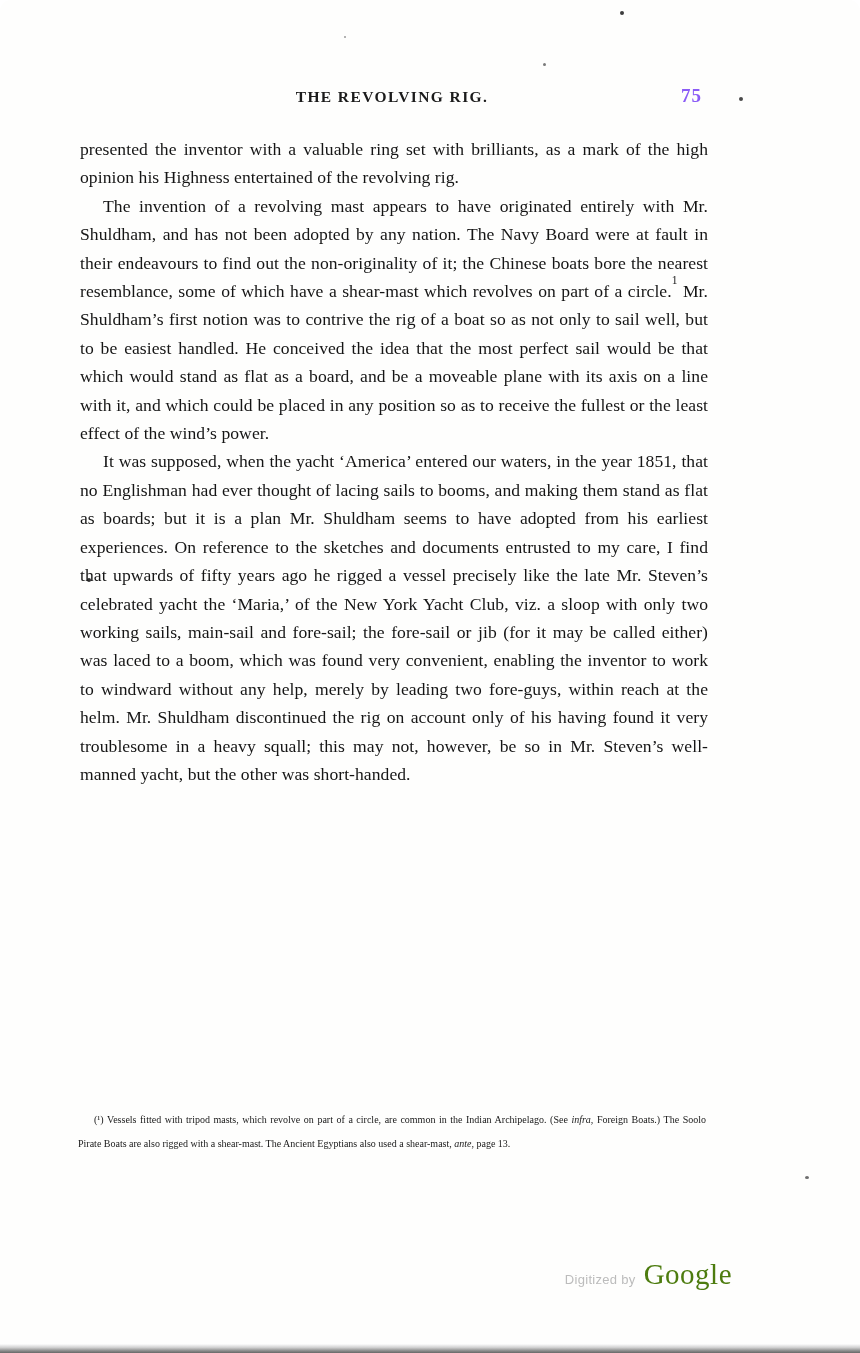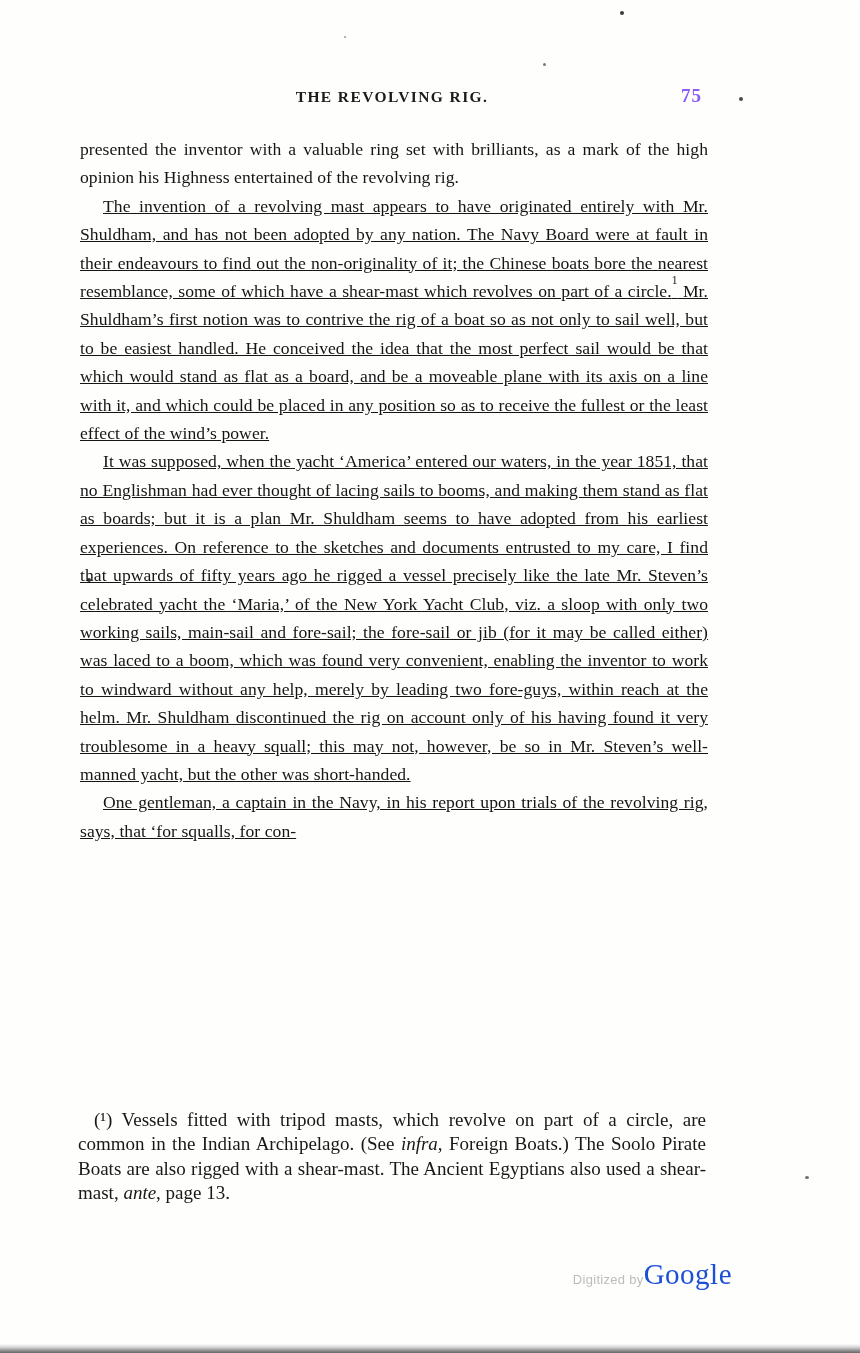--- a/index.html
+++ b/index.html
@@ -22,45 +22,45 @@
     font-size:19px;font-weight:bold;color:#8b5cf6;letter-spacing:1px;
   }
 
   
   .body{
     position:absolute;top:135px;left:80px;width:628px;
     font-size:17.6px;line-height:28.4px;text-align:justify;
     letter-spacing:0.05px;
   }
   .para{margin:0;padding:0;}
-  .indent{text-indent:23px;text-decoration:underline;}
+  .indent{text-indent:23px;}
   sup.noteref{
     font-size:11.5px;line-height:0;position:relative;top:-6px;
   }
 
   
   .footnote{
     position:absolute;top:1108px;left:78px;width:628px;
-    font-size:19px;line-height:24.4px;text-align:justify;text-indent:16px;
+    font-size:10px;line-height:24.4px;text-align:justify;text-indent:16px;
     color:#181818;
   }
   .footnote i{font-style:italic;}
 
   
   .watermark{
     position:absolute;top:1258px;right:128px;
-    display:flex;align-items:baseline;gap:0;
+    display:flex;align-items:baseline;gap:8px;
   }
   .digitized{
     font-family:"Liberation Sans","DejaVu Sans",sans-serif;
     font-size:13px;color:#bcbcbc;letter-spacing:0.3px;
   }
   .google{
     font-family:"Liberation Serif","DejaVu Serif",serif;
-    font-size:29px;color:#1d4ed8;letter-spacing:0.5px;
+    font-size:29px;color:#4d7c0f;letter-spacing:0.5px;
   }
 
   
   .speck{position:absolute;border-radius:50%;}
   .s1{left:620px;top:11px;width:4px;height:4px;background:#3d3d3d;}
   .s2{left:543px;top:63px;width:3px;height:3px;background:#7a7a7a;}
   .s3{left:739px;top:97px;width:4px;height:4px;background:#4a4a4a;}
   .s4{left:805px;top:1176px;width:4px;height:3px;background:#6e6e6e;}
   .s5{left:87px;top:578px;width:4px;height:4px;background:#333333;}
   .s6{left:344px;top:36px;width:2px;height:2px;background:#9a9a9a;}
@@ -84,21 +84,20 @@
 
   <header class="page-header">
     <div class="running-title">THE REVOLVING RIG.</div>
     <div class="page-number">75</div>
   </header>
 
   <main class="body">
     <p class="para">presented the inventor with a valuable ring set with brilliants, as a mark of the high opinion his Highness entertained of the revolving rig.</p>
     <p class="para indent"><span>The invention of a revolving mast appears to have originated entirely with Mr. Shuldham, and has not been adopted by any nation.  The Navy Board were at fault in their endeavours to find out the non-originality of it; the Chinese boats bore the nearest resemblance, some of which have a shear-mast which revolves on part of a circle.</span><sup class="noteref">1</sup><span> Mr. Shuldham’s first notion was to contrive the rig of a boat so as not only to sail well, but to be easiest handled.  He conceived the idea that the most perfect sail would be that which would stand as flat as a board, and be a moveable plane with its axis on a line with it, and which could be placed in any position so as to receive the fullest or the least effect of the wind’s power.</span></p>
     <p class="para indent">It was supposed, when the yacht ‘America’ entered our waters, in the year 1851, that no Englishman had ever thought of lacing sails to booms, and making them stand as flat as boards; but it is a plan Mr. Shuldham seems to have adopted from his earliest experiences.  On reference to the sketches and documents entrusted to my care, I find that upwards of fifty years ago he rigged a vessel precisely like the late Mr. Steven’s celebrated yacht the ‘Maria,’ of the New York Yacht Club, viz. a sloop with only two working sails, main-sail and fore-sail; the fore-sail or jib (for it may be called either) was laced to a boom, which was found very convenient, enabling the inventor to work to windward without any help, merely by leading two fore-guys, within reach at the helm.  Mr. Shuldham discontinued the rig on account only of his having found it very troublesome in a heavy squall; this may not, however, be so in Mr. Steven’s well-manned yacht, but the other was short-handed.</p>
-    <p class="para indent">One gentleman, a captain in the Navy, in his report upon trials of the revolving rig, says, that ‘for squalls, for con-</p>
   </main>
 
   <aside class="footnote"><span class="fn-marker">(¹)</span><span> Vessels fitted with tripod masts, which revolve on part of a circle, are common in the Indian Archipelago.  (See </span><i>infra</i><span>, Foreign Boats.)  The Soolo Pirate Boats are also rigged with a shear-mast.  The Ancient Egyptians also used a shear-mast, </span><i>ante</i><span>, page 13.</span></aside>
 
   <div class="watermark">
     <span class="digitized">Digitized by</span>
     <span class="google">Google</span>
   </div>
 
   <div class="bottom-edge"></div>

